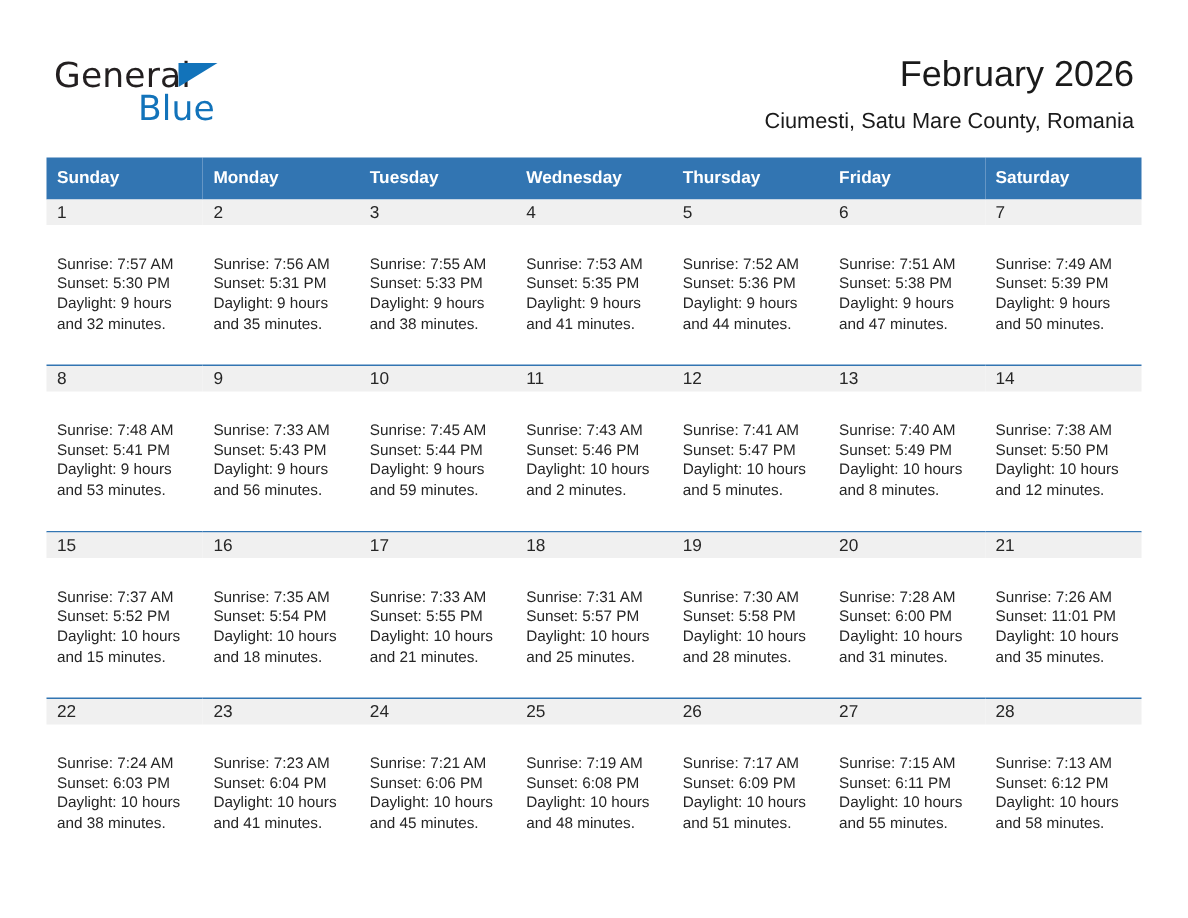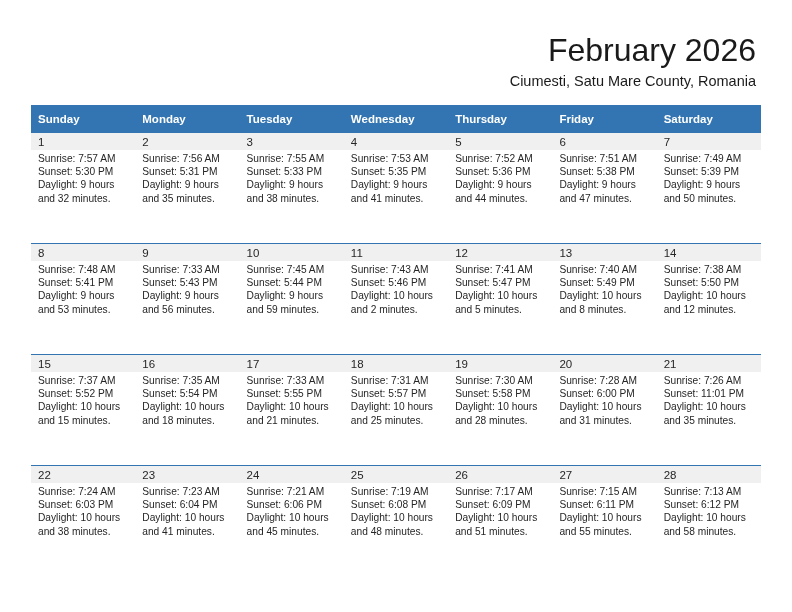--- a/index.html
+++ b/index.html
@@ -67,21 +67,21 @@
     font-weight: 400;
   }
 
   .title-block {
     position: absolute;
     right: 36px;
     top: 34px;
     text-align: right;
   }
   .cal-title {
-    font-size: 32px;
+    font-size: 24px;
     font-weight: 400;
     color: #1a1a1a;
     line-height: 32px;
     white-space: nowrap;
     text-align: right;
   }
   .cal-subtitle {
     margin-top: 6px;
     font-size: 14.5px;
     font-weight: 400;
@@ -131,34 +131,39 @@
   .daynum {
     background: #f0f0f0;
     font-size: 11.5px;
     color: #262626;
     padding: 3px 0 3px 7px;
     height: 17px;
     box-sizing: border-box;
     line-height: 12px;
   }
   .info {
-    padding: 2px 6px 0 7px;
+    padding: 20px 6px 0 7px;
     font-size: 10.2px;
     line-height: 13.2px;
     color: #262626;
   }
   .info div { white-space: nowrap; }
 </style>
 </head>
 <body>
 
 <div class="page">
 
   <div class="header">
 
+    <div class="brand">
+      <span class="brand-general">General</span>
+      <span class="brand-triangle"></span>
+      <span class="brand-blue">Blue</span>
+    </div>
 
     <div class="title-block">
       <div class="cal-title">February 2026</div>
       <div class="cal-subtitle">Ciumesti, Satu Mare County, Romania</div>
     </div>
 
   </div>
 
   <table class="calendar">
     <colgroup>

